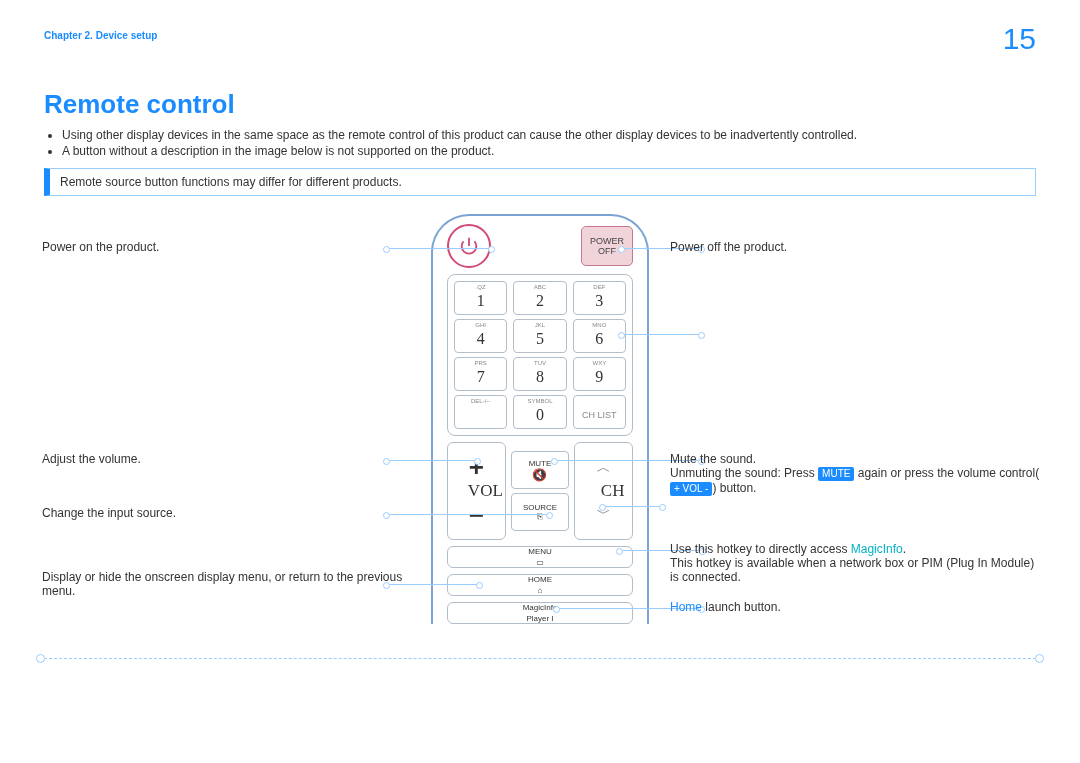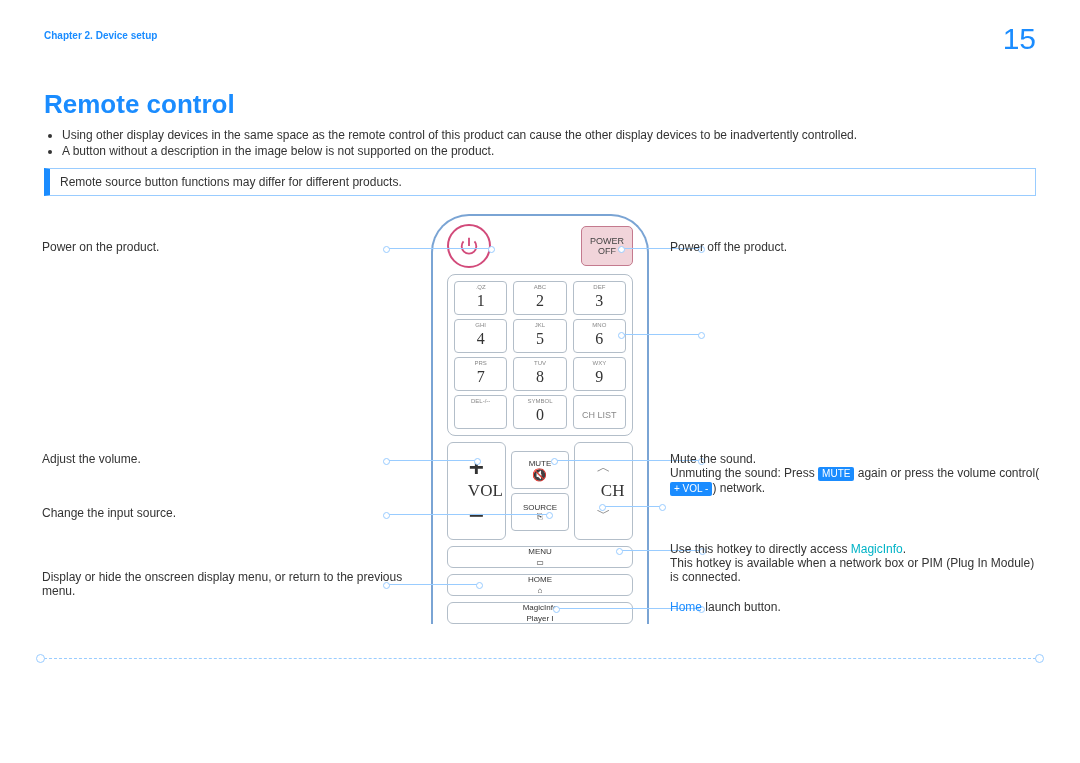--- a/index.html
+++ b/index.html
@@ -194,21 +194,21 @@
     <div class="leader" style="top:394px;left:515px;width:140px;"></div>
 
     <div class="ann l" style="top:26px;">Power on the product.</div>
     <div class="ann l" style="top:238px;">Adjust the volume.</div>
     <div class="ann l" style="top:292px;">Change the input source.</div>
     <div class="ann l" style="top:356px;">Display or hide the onscreen display menu, or return to the previous menu.</div>
 
     <div class="ann r" style="top:26px;">Power off the product.</div>
     <div class="ann r" style="top:238px;">
       <span>Mute the sound.</span><br>
-      <span>Unmuting the sound: Press </span><span class="badge">MUTE</span><span> again or press the volume control(</span><span class="badge">+ VOL -</span><span>) network.</span>
+      <span>Unmuting the sound: Press </span><span class="badge">MUTE</span><span> again or press the volume control(</span><span class="badge">+ VOL -</span><span>) button.</span>
     </div>
     <div class="ann r" style="top:328px;">
       <span>Use this hotkey to directly access </span><span class="mi">MagicInfo</span><span>.</span><br>
       <span>This hotkey is available when a network box or PIM (Plug In Module) is connected.</span>
     </div>
     <div class="ann r" style="top:386px;">
       <span class="home">Home</span><span> launch button.</span>
     </div>
   </div>
 

